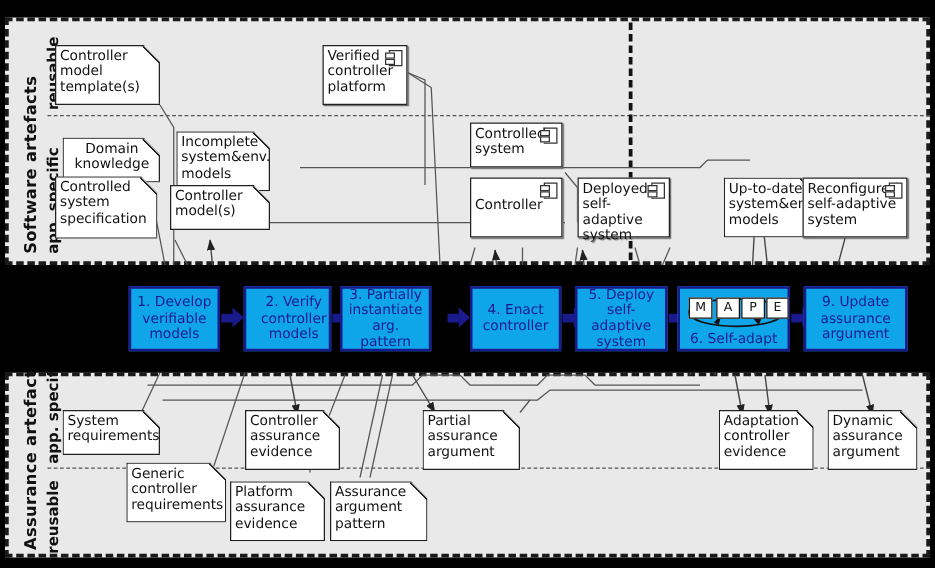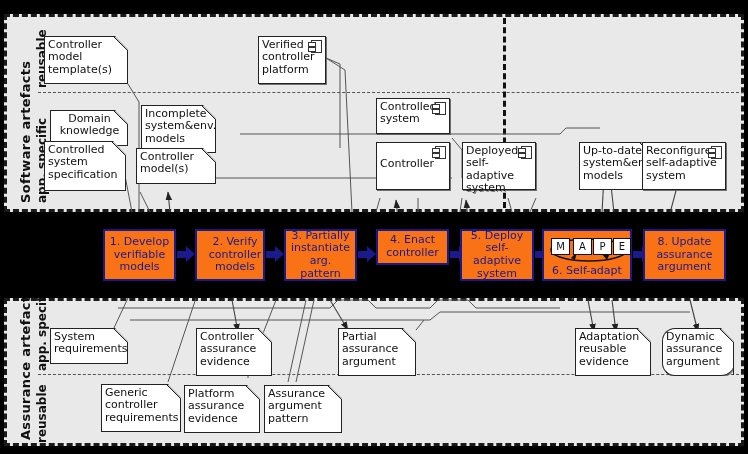--- a/index.html
+++ b/index.html
@@ -72,21 +72,21 @@
     content:"";position:absolute;left:-4px;width:6px;height:3px;
     border:1px solid #333;background:#fff;
   }
   .compicon::before{top:1px;}
   .compicon::after{top:6px;}
 
   
   #band{position:absolute;left:0;top:212px;width:748px;height:86px;background:#000;}
   .step{
     position:absolute;
-    background:#f97316;
+    background:#0ea5e9;
     border:2px solid #1a1a8c;
     color:#1a1a8c;
     font-size:11px;
     line-height:12.6px;
     text-align:center;
     box-sizing:border-box;
     display:flex;align-items:center;justify-content:center;
     padding:1px 2px;
   }
   .step span{display:block;}
@@ -283,29 +283,29 @@
   <div class="arrow" style="left:186px;top:246px;border-left:9px solid #1a1a8c;border-top:8px solid transparent;border-bottom:8px solid transparent;"></div>
 
   <div class="step" style="left:195px;top:229px;width:70px;height:52px;padding-left:12px;">
     <span style="white-space:pre-line">2.  Verify
 controller
 models</span>
   </div>
   <div class="arrowbar" style="left:266px;top:251px;width:12px;height:7px;"></div>
   <div class="arrow" style="left:275px;top:246px;border-left:9px solid #1a1a8c;border-top:8px solid transparent;border-bottom:8px solid transparent;"></div>
 
-  <div class="step" style="left:284px;top:229px;width:73px;height:52px;">
+  <div class="step" style="left:272px;top:229px;width:73px;height:52px;">
     <span style="white-space:pre-line">3.  Partially
 instantiate
 arg. pattern</span>
   </div>
   <div class="arrowbar" style="left:358px;top:251px;width:12px;height:7px;"></div>
   <div class="arrow" style="left:367px;top:246px;border-left:9px solid #1a1a8c;border-top:8px solid transparent;border-bottom:8px solid transparent;"></div>
 
-  <div class="step" style="left:376px;top:229px;width:73px;height:36px;">
+  <div class="step" style="left:376px;top:229px;width:73px;height:52px;">
     <span style="white-space:pre-line">4.  Enact
 controller</span>
   </div>
   <div class="arrowbar" style="left:450px;top:251px;width:12px;height:7px;"></div>
   <div class="arrow" style="left:459px;top:246px;border-left:9px solid #1a1a8c;border-top:8px solid transparent;border-bottom:8px solid transparent;"></div>
 
   <div class="step" style="left:460px;top:229px;width:74px;height:52px;justify-content:center;">
     <span style="white-space:pre-line">5.  Deploy
 self-adaptive
 system</span>
@@ -331,21 +331,21 @@
     <div class="mape-box" style="left:69px;top:7px;width:16px;height:15px;">
       <span>E</span>
     </div>
     <div class="mape-label" style="top:34px;">6.  Self-adapt</div>
   </div>
 
   <div class="arrowbar" style="left:633px;top:251px;width:12px;height:7px;"></div>
   <div class="arrow" style="left:642px;top:246px;border-left:9px solid #1a1a8c;border-top:8px solid transparent;border-bottom:8px solid transparent;"></div>
 
   <div class="step" style="left:643px;top:229px;width:83px;height:52px;">
-    <span style="white-space:pre-line">8.  Update
+    <span style="white-space:pre-line">9.  Update
 assurance
 argument</span>
   </div>
 
   <div class="note folded" style="left:50px;top:328px;width:78px;height:36px;">
     <div style="white-space:pre-line">System
 requirements</div>
   </div>
 
   <div class="note folded" style="left:196px;top:328px;width:76px;height:48px;">
@@ -355,31 +355,31 @@
   </div>
 
   <div class="note folded" style="left:338px;top:328px;width:78px;height:48px;">
     <div style="white-space:pre-line">Partial
 assurance
 argument</div>
   </div>
 
   <div class="note folded" style="left:575px;top:328px;width:76px;height:48px;">
     <div style="white-space:pre-line">Adaptation
-reusable
+controller
 evidence</div>
   </div>
 
-  <div class="note folded" style="left:662px;top:328px;width:72px;height:48px;border-radius:13px;">
+  <div class="note folded" style="left:662px;top:328px;width:72px;height:48px;">
     <div style="white-space:pre-line">Dynamic
 assurance
 argument</div>
   </div>
 
-  <div class="note folded" style="left:101px;top:384px;width:80px;height:48px;">
+  <div class="note folded" style="left:101px;top:370px;width:80px;height:48px;">
     <div style="white-space:pre-line">Generic
 controller
 requirements</div>
   </div>
 
   <div class="note folded" style="left:184px;top:385px;width:76px;height:48px;">
     <div style="white-space:pre-line">Platform
 assurance
 evidence</div>
   </div>

